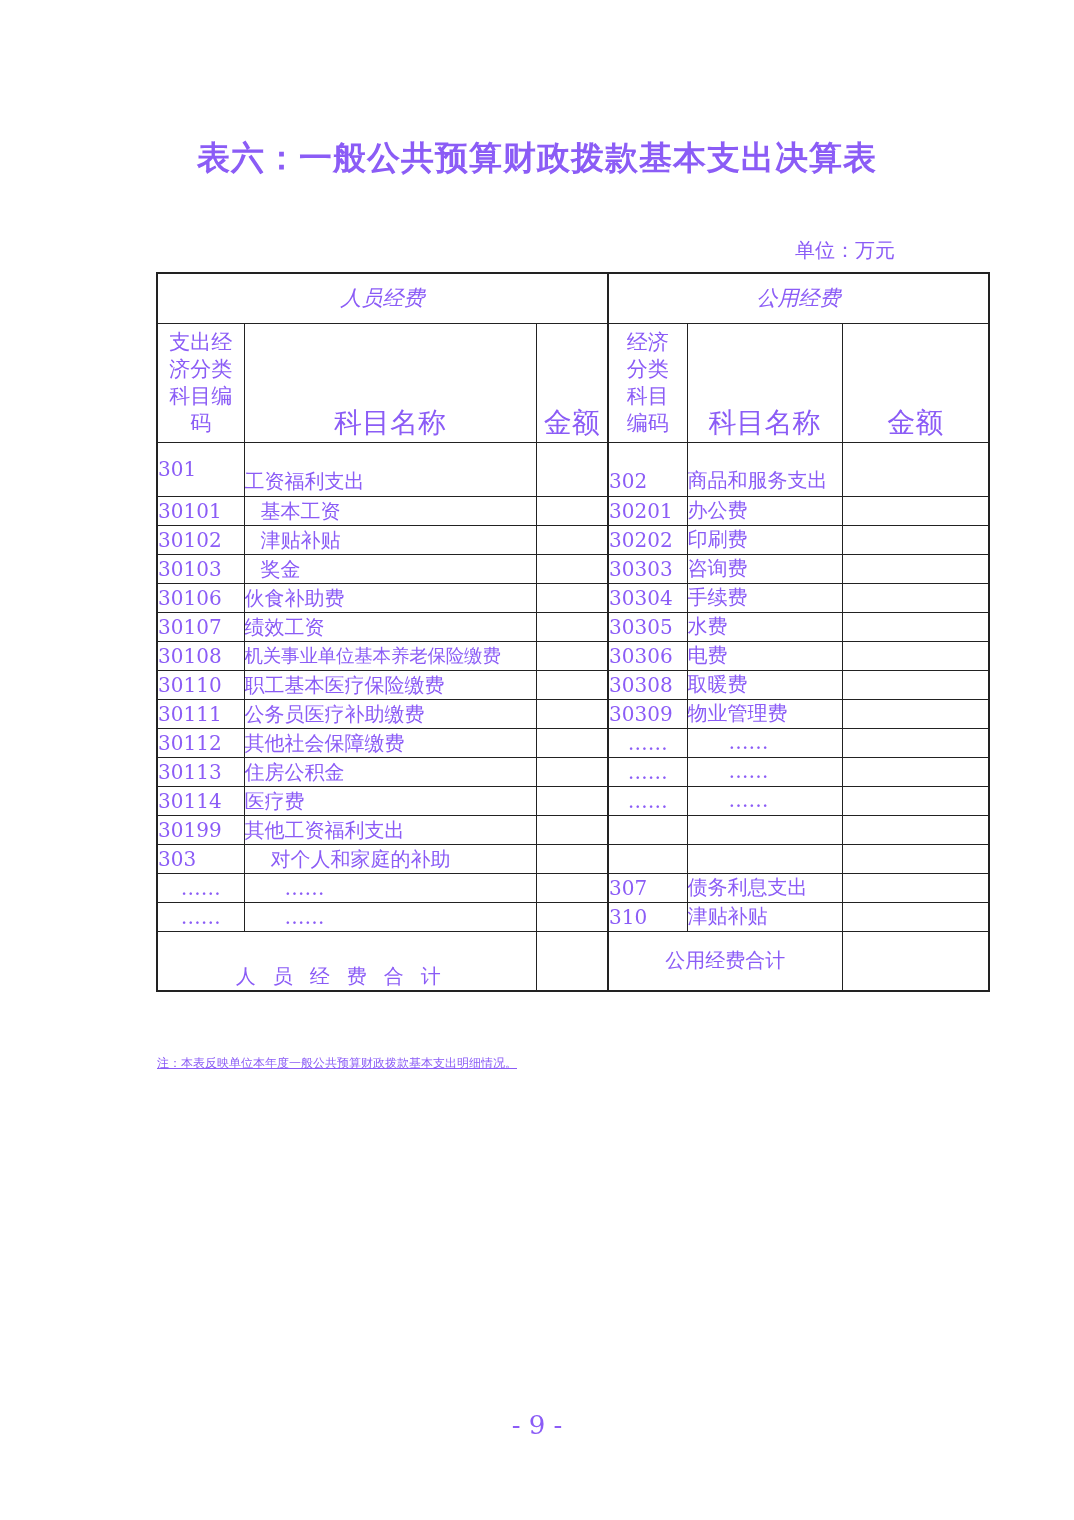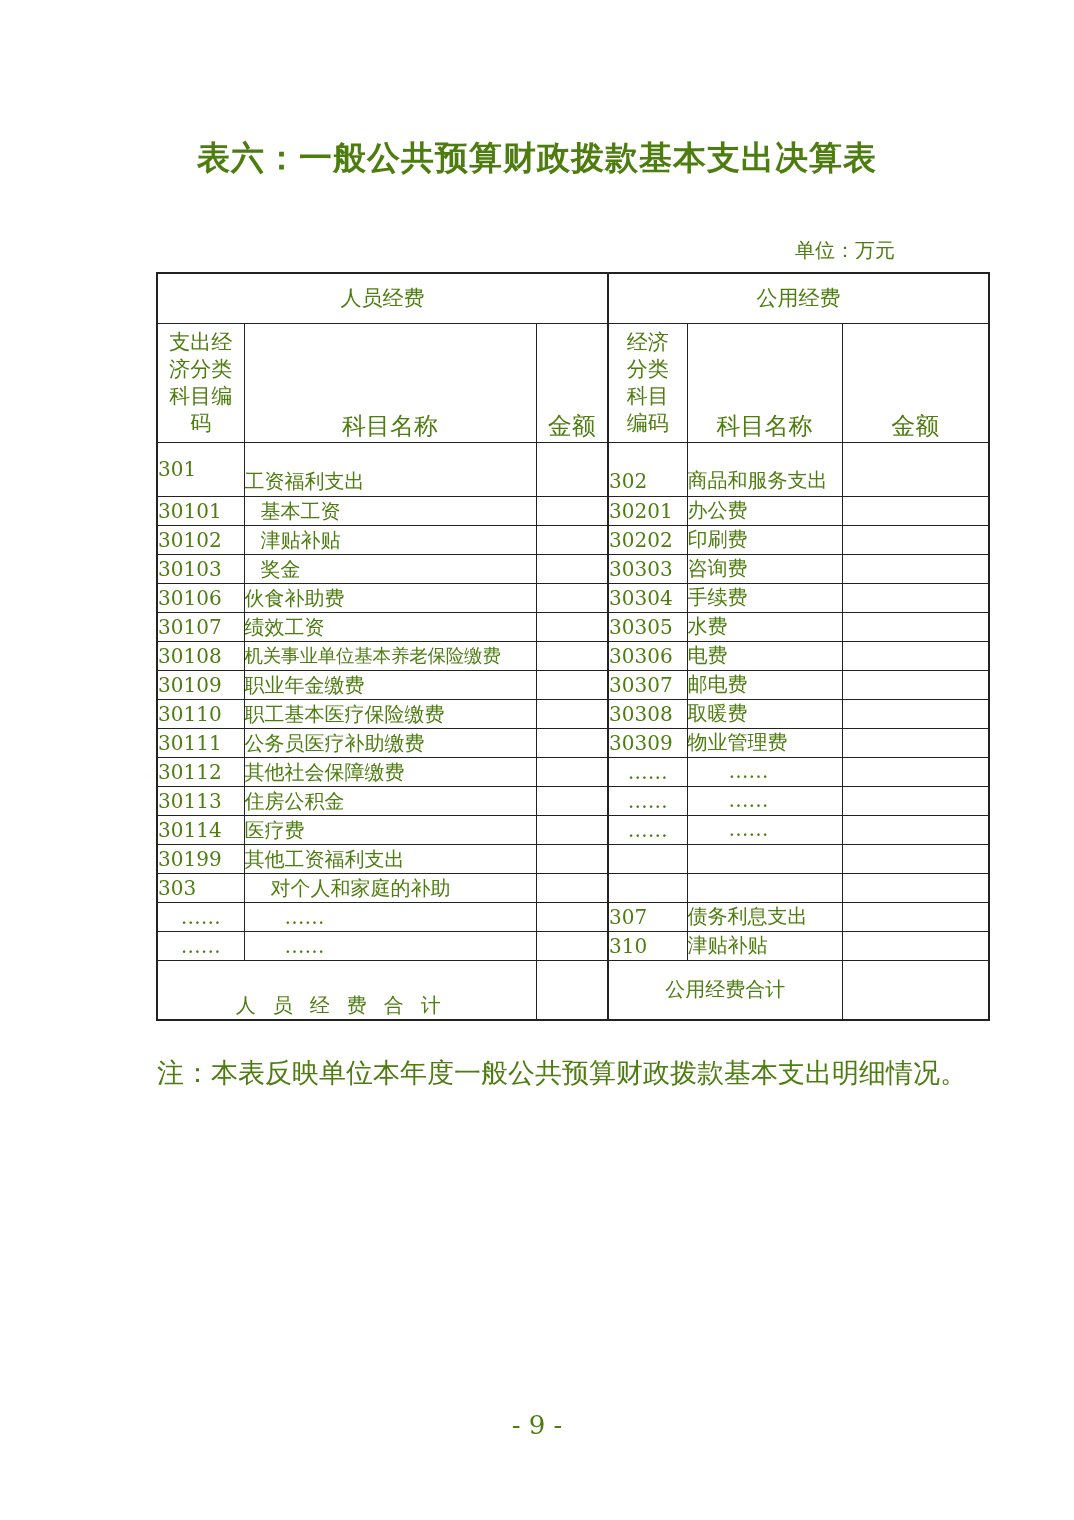--- a/index.html
+++ b/index.html
@@ -1,48 +1,48 @@
 <!DOCTYPE html>
 <html><head>
 <meta charset="utf-8">
 <style>
   html,body { margin:0; padding:0; background:#fff; }
   .page {
     position:relative; width:1074px; height:1520px; background:#fff;
-    font-family:"DejaVu Serif","Liberation Serif",serif; color:#4d7c0f;
+    font-family:"DejaVu Serif","Liberation Serif",serif; color:#8b5cf6;
     overflow:hidden;
   }
   .title {
     position:absolute; top:136px; left:0; width:100%; text-align:center;
     font-family:"DejaVu Sans","Liberation Sans",sans-serif;
     font-size:33px; font-weight:bold; letter-spacing:1px;
   }
   .unit { position:absolute; top:237px; right:179px; font-size:20px; }
 
   table.main {
     position:absolute; left:156px; top:272px;
     border-collapse:collapse; table-layout:fixed; width:832px;
     border:2px solid #222;
   }
   table.main th, table.main td {
     border:1px solid #222; padding:0; font-weight:normal;
     overflow:hidden; word-break:break-all;
   }
   .divL { border-left-width:2px !important; }
 
-  tr.group-row { height:50px; }
+  tr.group-row { height:50px;font-style:italic; }
   th.group-cell { font-size:21px; text-align:center; vertical-align:middle; }
 
   tr.hdr-row { height:119px; }
   th.code-hdr {
     font-size:21px; line-height:27px; white-space:pre-line;
     text-align:center; vertical-align:middle;
   }
   th.name-hdr, th.amt-hdr {
-    font-size:24px; text-align:center; vertical-align:bottom; padding-bottom:6px;font-family:Liberation Mono, monospace;
+    font-size:28px; text-align:center; vertical-align:bottom; padding-bottom:6px;font-family:Liberation Mono, monospace;
   }
 
   tbody tr { height:29px;margin-left:28px; }
   tbody tr.first { height:54px; }
   tbody td { font-size:20px; vertical-align:middle; line-height:24px; }
   td.l-code { padding-left:19px; }
   td.l-name { padding-left:10px; }
   td.l-name.ind1 { padding-left:16px; }
   td.l-name.ind2 { padding-left:26px; }
   td.l-name.squeeze { font-size:18.5px; letter-spacing:-0.2px; }
@@ -58,21 +58,21 @@
   tr.total-row { height:60px; }
   td.total-left {
     text-align:center; vertical-align:bottom; padding-bottom:7px;
     padding-left:100px; letter-spacing:17px; font-size:20px;
   }
   td.total-right {
     text-align:center; vertical-align:middle; padding-bottom:12px;
     padding-left:14px; font-size:20px;margin-left:36px;
   }
 
-  .note { position:absolute; left:157px; top:1055px; font-size:27px; }
+  .note { position:absolute; left:157px; top:1055px; font-size:12px;text-decoration:underline; }
   .pageno { position:absolute; top:1410px; left:0; width:100%; text-align:center; font-size:26px; }
 </style>
 </head>
 <body>
 
 <div class="page">
 
   <div class="title">表六：一般公共预算财政拨款基本支出决算表</div>
   <div class="unit">单位：万元</div>
 
@@ -156,28 +156,20 @@
         </tr>
         <tr>
           <td class="l-code">30108</td>
           <td class="l-name squeeze">机关事业单位基本养老保险缴费</td>
           <td class="l-amt"></td>
           <td class="r-code divL">30306</td>
           <td class="r-name">电费</td>
           <td class="r-amt"></td>
         </tr>
         <tr>
-          <td class="l-code">30109</td>
-          <td class="l-name">职业年金缴费</td>
-          <td class="l-amt"></td>
-          <td class="r-code divL">30307</td>
-          <td class="r-name">邮电费</td>
-          <td class="r-amt"></td>
-        </tr>
-        <tr>
           <td class="l-code">30110</td>
           <td class="l-name">职工基本医疗保险缴费</td>
           <td class="l-amt"></td>
           <td class="r-code divL">30308</td>
           <td class="r-name">取暖费</td>
           <td class="r-amt"></td>
         </tr>
         <tr>
           <td class="l-code">30111</td>
           <td class="l-name">公务员医疗补助缴费</td>

